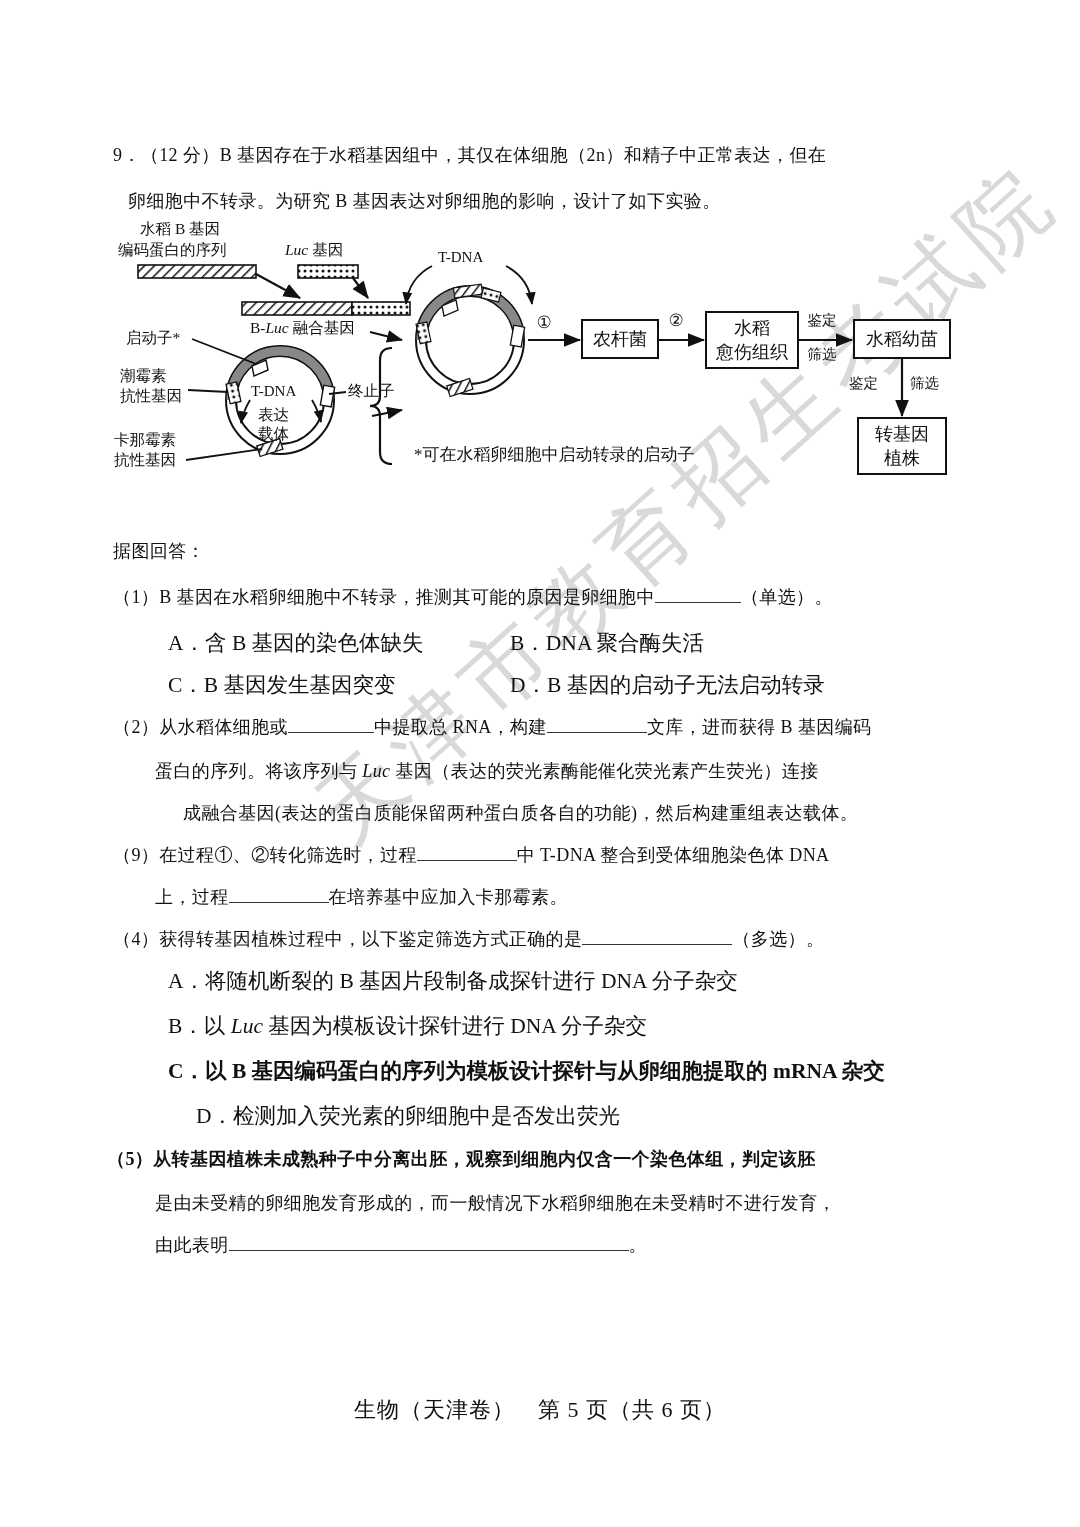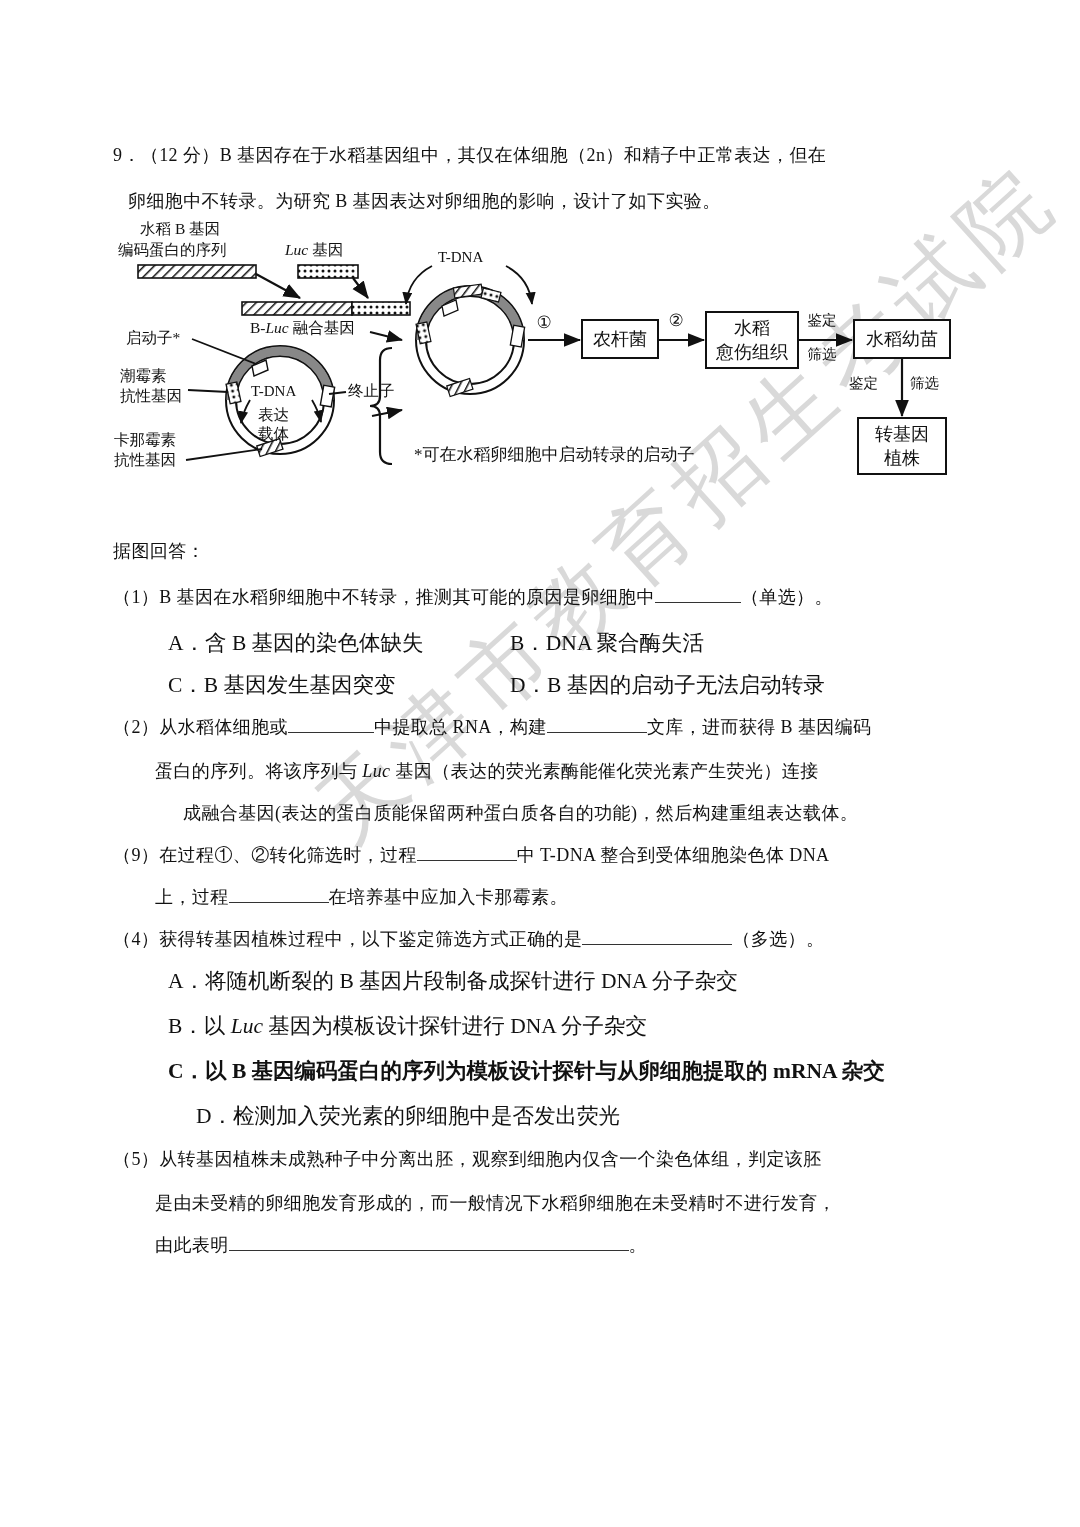--- a/index.html
+++ b/index.html
@@ -255,22 +255,23 @@
     <div class="opt" style="left:168px; top:1003px;">
       <span>B．以 </span><span class="it">Luc</span><span> 基因为模板设计探针进行 DNA 分子杂交</span>
     </div>
     <div class="opt" style="left:168px; top:1048px;font-weight:bold;">
       <span>C．以 B 基因编码蛋白的序列为模板设计探针与从卵细胞提取的 mRNA 杂交</span>
     </div>
     <div class="opt" style="left:168px; top:1093px;margin-left:28px;">
       <span>D．检测加入荧光素的卵细胞中是否发出荧光</span>
     </div>
 
-    <div class="para" style="left:113px; top:1136px; width:890px;">（5）从转基因植株未成熟种子中分离出胚，观察到细胞内仅含一个染色体组，判定该胚</div>
+    <div class="para" style="left:107px; top:1136px; width:890px;font-weight:bold;">（5）从转基因植株未成熟种子中分离出胚，观察到细胞内仅含一个染色体组，判定该胚</div>
     <div class="para" style="left:155px; top:1180px; width:880px;">是由未受精的卵细胞发育形成的，而一般情况下水稻卵细胞在未受精时不进行发育，</div>
     <div class="para" style="left:155px; top:1222px; width:880px;">
       <span>由此表明</span><span class="blank" style="width:400px;"></span><span>。</span>
     </div>
 
   </div>
 
+  <div id="footer">生物（天津卷）　第 5 页（共 6 页）</div>
 
 </div>
 
 </body></html>

